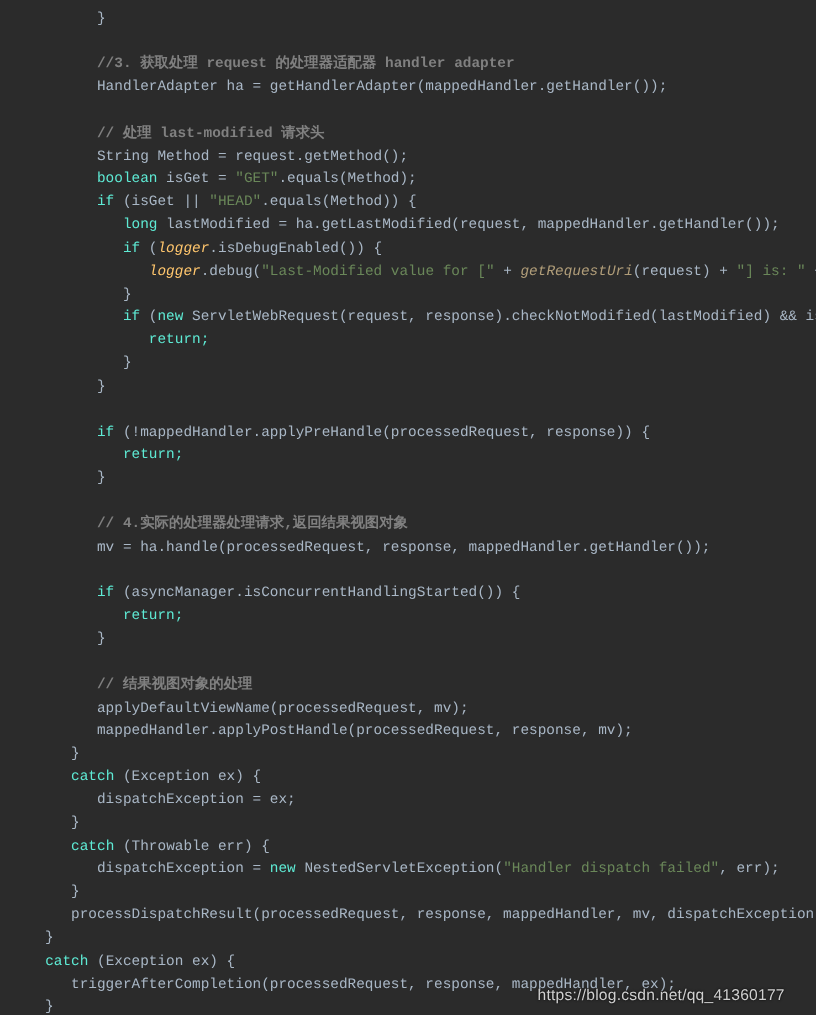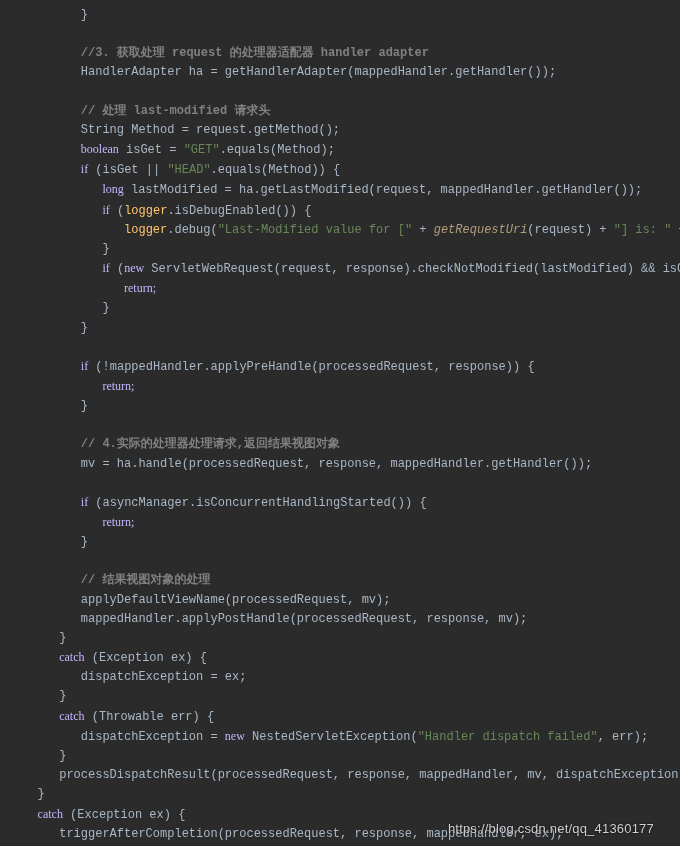--- a/index.html
+++ b/index.html
@@ -18,23 +18,23 @@
   }
   .code-container {
     padding: 6px 0 6px 16px;
     white-space: pre;
   }
   .line {
     min-height: 19px;
     display: block;
   }
   .c-comment { color: #808080; font-weight: bold; }
-  .c-keyword { color: #c4b5fd; font-family: Liberation Serif, serif; }
+  .c-keyword { color: #5eead4; }
   .c-string  { color: #6a8759; }
-  .c-method  { color: #ffc66d; }
+  .c-method  { color: #ffc66d; font-style: italic; }
   .c-fn      { color: #b09d79; font-style: italic; }
   .c-plain   { color: #a9b7c6; }
   .watermark {
     position: absolute;
     right: 26px;
     bottom: 6px;
     font-size: 13px;
     color: #d0d0d0;
     font-family: Arial, sans-serif;
     text-shadow: 0 0 2px #000;

